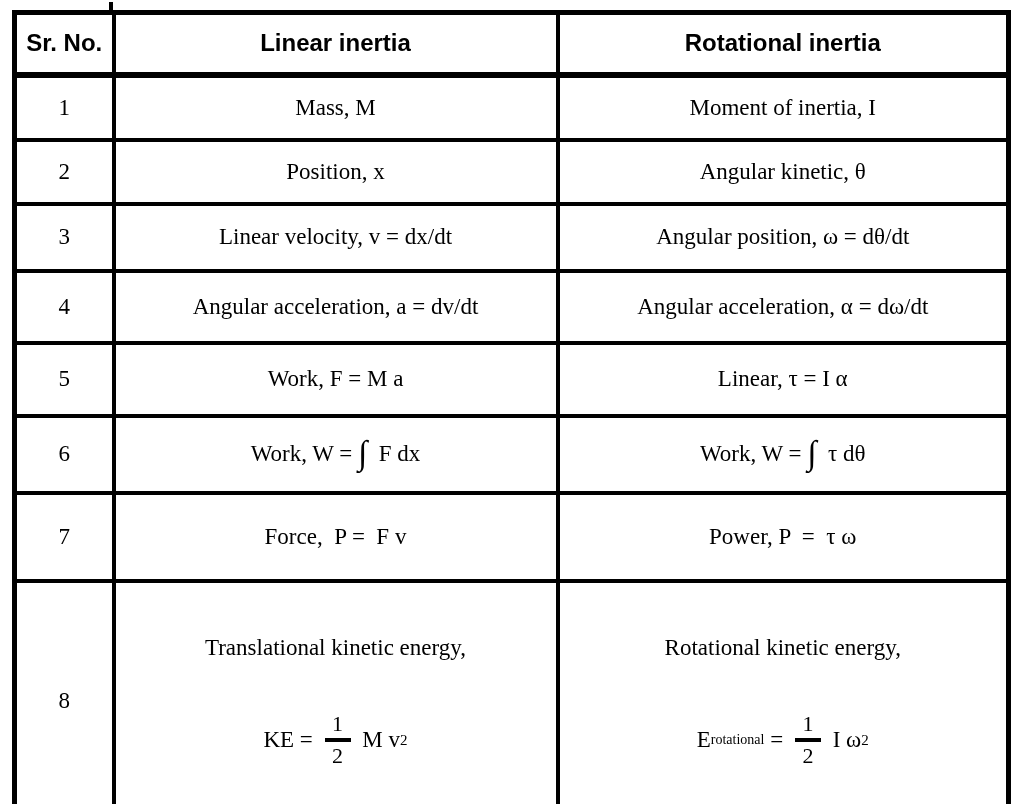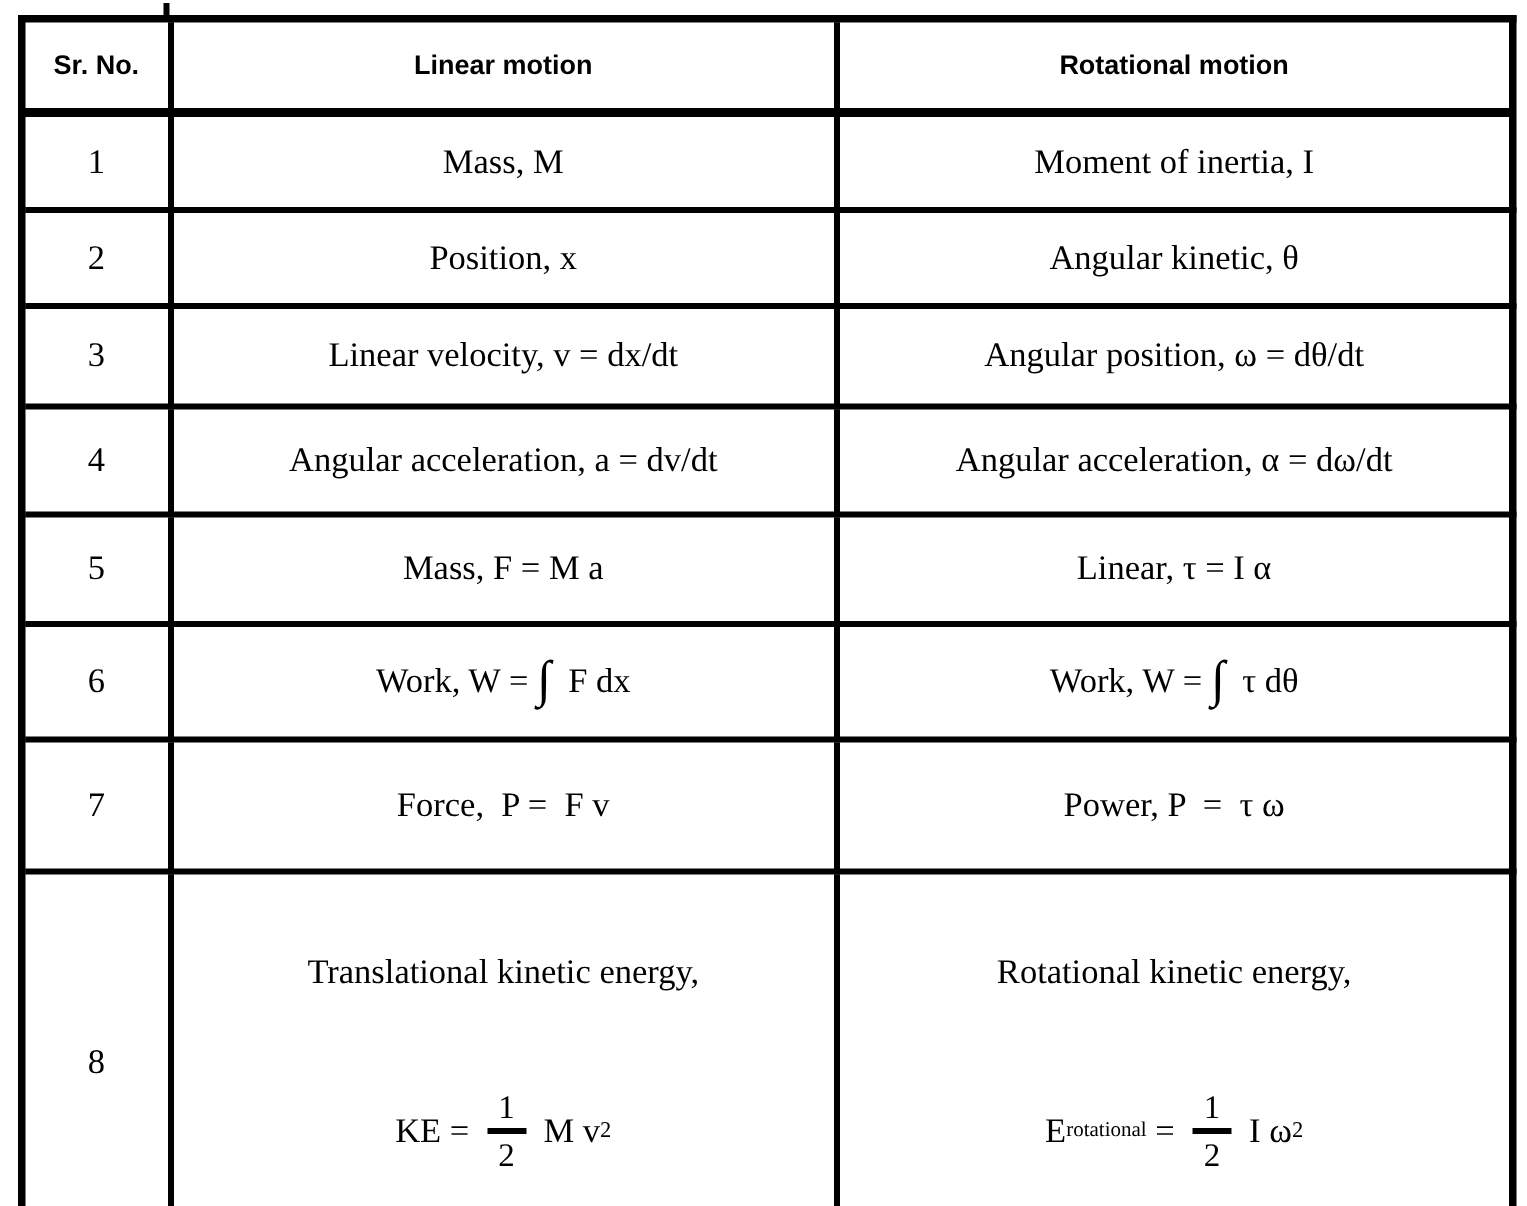--- a/index.html
+++ b/index.html
@@ -40,21 +40,21 @@
     border: 4px solid #000000;
     text-align: center;
     vertical-align: middle;
     padding: 0;
     color: #000000;
     overflow: hidden;
   }
   th {
     font-family: "Liberation Sans", "DejaVu Sans", sans-serif;
     font-weight: bold;
-    font-size: 18px;
+    font-size: 24px;
     border-bottom-width: 6px;
   }
   td {
     font-family: "Liberation Serif", "DejaVu Serif", serif;
     font-size: 23px;
     white-space: pre-wrap;
   }
   tr.hdr  { height: 62px; }
   tr.h65  { height: 65px; }
   tr.h64  { height: 64px; }
@@ -64,21 +64,21 @@
   tr.h77  { height: 77px; }
   tr.h88  { height: 88px; }
   tr.h127 { height: 127px; }
   .integral {
     font-size: 34px;
     line-height: 0;
     vertical-align: -5px;
     display: inline-block;
     transform: translateY(-2px);
   }
-  .energy-cell .line1 { margin-bottom: 14px; }
+  .energy-cell .line1 { }
   .energy-cell .line2 {
     display: flex;
     align-items: center;
     justify-content: center;
     white-space: pre-wrap;
   }
   .frac {
     display: inline-flex;
     flex-direction: column;
     align-items: center;
@@ -112,22 +112,22 @@
 
   <table class="cmp">
     <colgroup>
         <col class="c1">
         <col class="c2">
         <col class="c3">
       </colgroup>
     <thead>
       <tr class="hdr">
         <th>Sr. No.</th>
-        <th>Linear motion</th>
-        <th>Rotational motion</th>
+        <th>Linear inertia</th>
+        <th>Rotational inertia</th>
       </tr>
     </thead>
     <tbody>
       <tr class="h65">
         <td>1</td>
         <td>Mass, M</td>
         <td>Moment of inertia, I</td>
       </tr>
       <tr class="h64">
         <td>2</td>
@@ -139,21 +139,21 @@
         <td>Linear velocity, v = dx/dt</td>
         <td>Angular position, ω = dθ/dt</td>
       </tr>
       <tr class="h72">
         <td>4</td>
         <td>Angular acceleration, a = dv/dt</td>
         <td>Angular acceleration, α = dω/dt</td>
       </tr>
       <tr class="h73">
         <td>5</td>
-        <td>Mass, F = M a</td>
+        <td>Work, F = M a</td>
         <td>Linear, τ = I α</td>
       </tr>
       <tr class="h77">
         <td>6</td>
         <td><span>Work, W = </span><span class="integral">∫</span><span>  F dx</span></td>
         <td><span>Work, W = </span><span class="integral">∫</span><span>  τ dθ</span></td>
       </tr>
       <tr class="h88">
         <td>7</td>
         <td>Force,  P =  F v</td>

